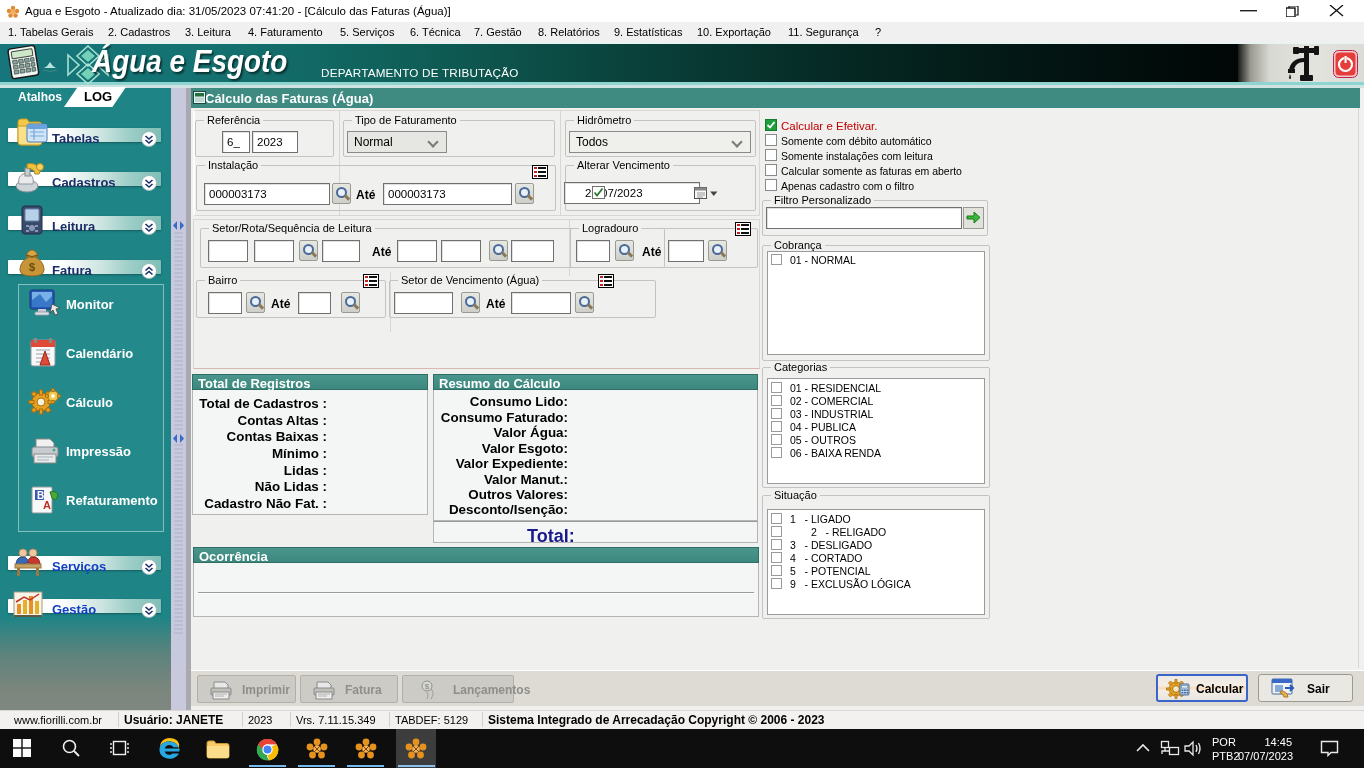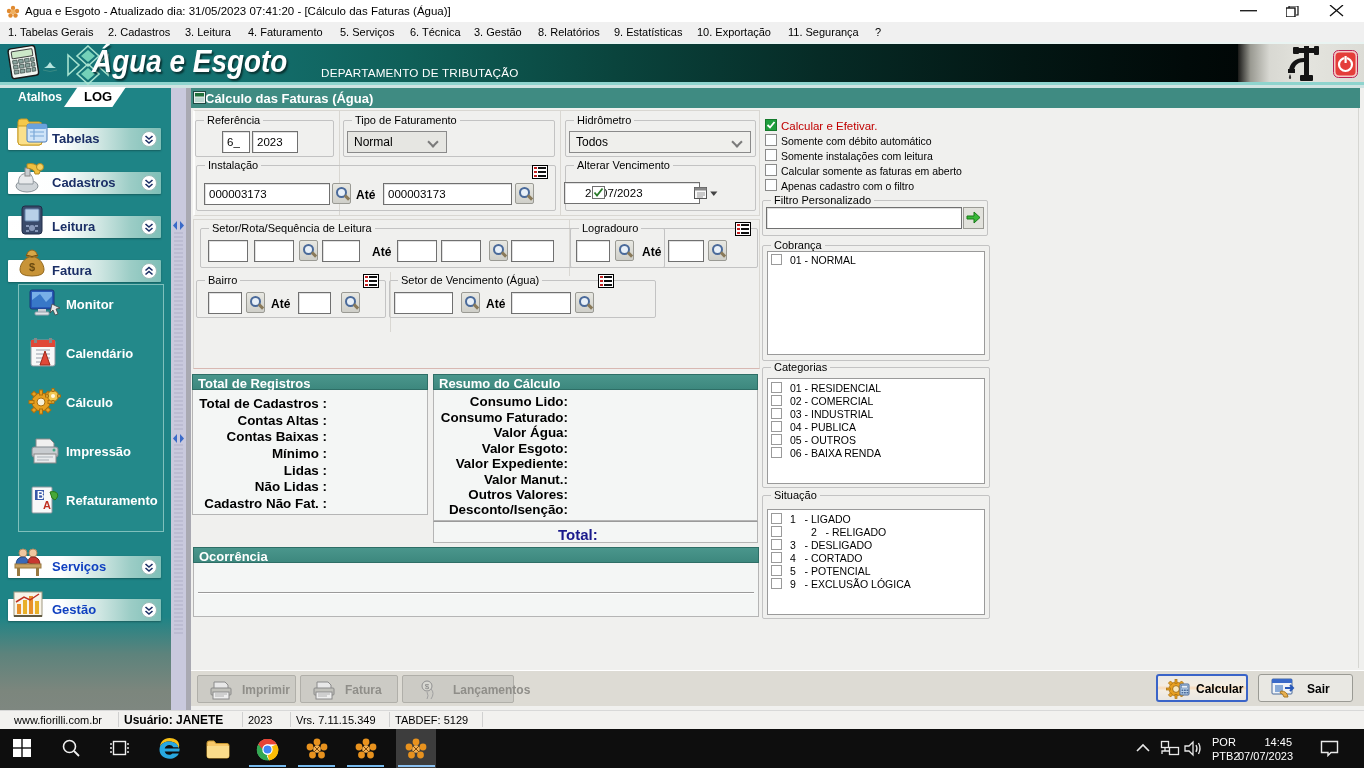--- a/index.html
+++ b/index.html
@@ -22,21 +22,21 @@
 #dept { left:321px; top:66px; font-size:11.7px; color:#fff; letter-spacing:0.2px; }
 #topline { left:0; top:42px; width:1364px; height:2px; background:#e9f4f2; }
 #botline { left:0; top:85px; width:1364px; height:3px; background:#cfe4e2; } #aqline { left:0; top:82px; width:1364px; height:3px; background:#8fd4ce; }
 
 #sidebar { left:0; top:88px; width:171px; height:622px;
   background:linear-gradient(180deg,#1E8486 0%,#1E8486 85%, #5d837c 91%, #7c867d 97%, #7e8780 100%); }
 .sbtab { color:#fff; font-size:12px; font-weight:bold; }
 #logtab { left:64px; top:87px; width:62px; height:20px; background:#fff;
   clip-path:polygon(22% 0, 100% 0, 78% 100%, 0 100%); }
 #logtext { left:84px; top:89px; font-size:13px; font-weight:bold; color:#000; }
-.sbbtn { left:8px; width:153px; height:22px; border-radius:1px;
+.sbbtn { left:8px; width:153px; height:14px; border-radius:1px;
   background:linear-gradient(90deg,#ffffff 0%,#fdfefe 35%,#cfe6e2 60%,#9ccdc6 80%,#7fbfb7 100%);
   box-shadow:0 1px 2px rgba(0,0,0,0.3); }
 .sbbtn .lbl { position:absolute; left:44px; top:3px; font-size:13px; font-weight:bold; color:#1b2f66; }
 .chevsvg { position:absolute; right:4px; top:3px; width:16px; height:16px; }
 #fatpanel { left:18px; top:284px; width:146px; height:248px; background:#23898a;
   border:1px solid #7fc0bc; }
 .subitem { position:absolute; font-size:13px; font-weight:bold; color:#fff; }
 
 #splitter { left:171px; top:88px; width:15px; height:622px; background:#c9c9dd; }
 #graystrip { left:186px; top:88px; width:5px; height:622px; background:#a9a9b2; }
@@ -106,21 +106,21 @@
     <path d="M1 0 L14 11 M14 0 L1 11" stroke="#111" stroke-width="1.3"></path>
   </svg>
 
 <div class="abs" id="menubar">
   <span style="left:8px">1. Tabelas Gerais</span>
   <span style="left:108px">2. Cadastros</span>
   <span style="left:185px">3. Leitura</span>
   <span style="left:248px">4. Faturamento</span>
   <span style="left:340px">5. Serviços</span>
   <span style="left:410px">6. Técnica</span>
-  <span style="left:474px">3. Gestão</span>
+  <span style="left:474px">7. Gestão</span>
   <span style="left:538px">8. Relatórios</span>
   <span style="left:614px">9. Estatísticas</span>
   <span style="left:697px">10. Exportação</span>
   <span style="left:788px">11. Segurança</span>
   <span style="left:875px">?</span>
 </div>
 
 <div class="abs" id="banner"></div>
 <div class="abs" id="banner-light"></div>
 <div class="abs" id="topline"></div>
@@ -508,21 +508,21 @@
 <div class="pbody" style="left:433px;top:390px;width:325px;height:131px"></div>
 <div class="prow" style="left:238px;top:394px;width:330px">Consumo Lido:</div>
 <div class="prow" style="left:238px;top:410px;width:330px">Consumo Faturado:</div>
 <div class="prow" style="left:238px;top:425px;width:330px">Valor Água:</div>
 <div class="prow" style="left:238px;top:441px;width:330px">Valor Esgoto:</div>
 <div class="prow" style="left:238px;top:456px;width:330px">Valor Expediente:</div>
 <div class="prow" style="left:238px;top:472px;width:330px">Valor Manut.:</div>
 <div class="prow" style="left:238px;top:487px;width:330px">Outros Valores:</div>
 <div class="prow" style="left:238px;top:502px;width:330px">Desconto/Isenção:</div>
 <div class="abs" style="left:433px;top:521px;width:325px;height:22px;background:#f4f6f5;border:1px solid #b5b5b5;border-top:1px solid #9a9a9a"></div>
-<div class="abs" style="left:558px;top:526px;font-size:15px;font-weight:bold;color:#1a1a8c">Total:</div>
+<div class="abs" style="left:527px;top:526px;font-size:18px;font-weight:bold;color:#1a1a8c">Total:</div>
 
 <div class="phead" style="left:193px;top:547px;width:566px;height:16px">
     <span>Ocorrência</span>
   </div>
 <div class="pbody" style="left:193px;top:563px;width:566px;height:54px"></div>
 <div class="abs" style="left:198px;top:592px;width:556px;height:1px;background:#9a9a9a"></div>
 <div class="abs" style="left:198px;top:593px;width:556px;height:1px;background:#fff"></div>
 
 <div class="cb" style="left:765px;top:119px;background:#1f9e3e;border-color:#157a2c"></div>
 <svg class="abs" style="left:766px;top:120px" width="10" height="10" viewBox="0 0 10 10">
@@ -652,20 +652,21 @@
       <path d="M10 13 Q16 13 17 19 L13 19 Q12 15 9 15 Z" fill="#e8b050" stroke="#a87820"></path>
     </svg>
   </div>
 
 <div class="abs" id="statusbar">
   <span style="left:14px;font-size:11px">www.fiorilli.com.br</span>
   <span style="left:124px;font-weight:bold;font-size:12px;top:2px">Usuário: JANETE</span>
   <span style="left:248px">2023</span>
   <span style="left:296px">Vrs. 7.11.15.349</span>
   <span style="left:395px">TABDEF: 5129</span>
+  <span style="left:488px;font-weight:bold;font-size:12px;top:2px">Sistema Integrado de Arrecadação Copyright © 2006 - 2023</span>
 </div>
 <div class="sdiv" style="left:118px"></div>
 <div class="sdiv" style="left:242px"></div>
 <div class="sdiv" style="left:290px"></div>
 <div class="sdiv" style="left:389px"></div>
 <div class="sdiv" style="left:482px"></div>
 
 <div class="abs" id="taskbar"></div>
 <div class="abs" style="left:396px;top:729px;width:40px;height:39px;background:#3d3d3d"></div>
 <div class="underline" style="left:249px;width:37px"></div>

